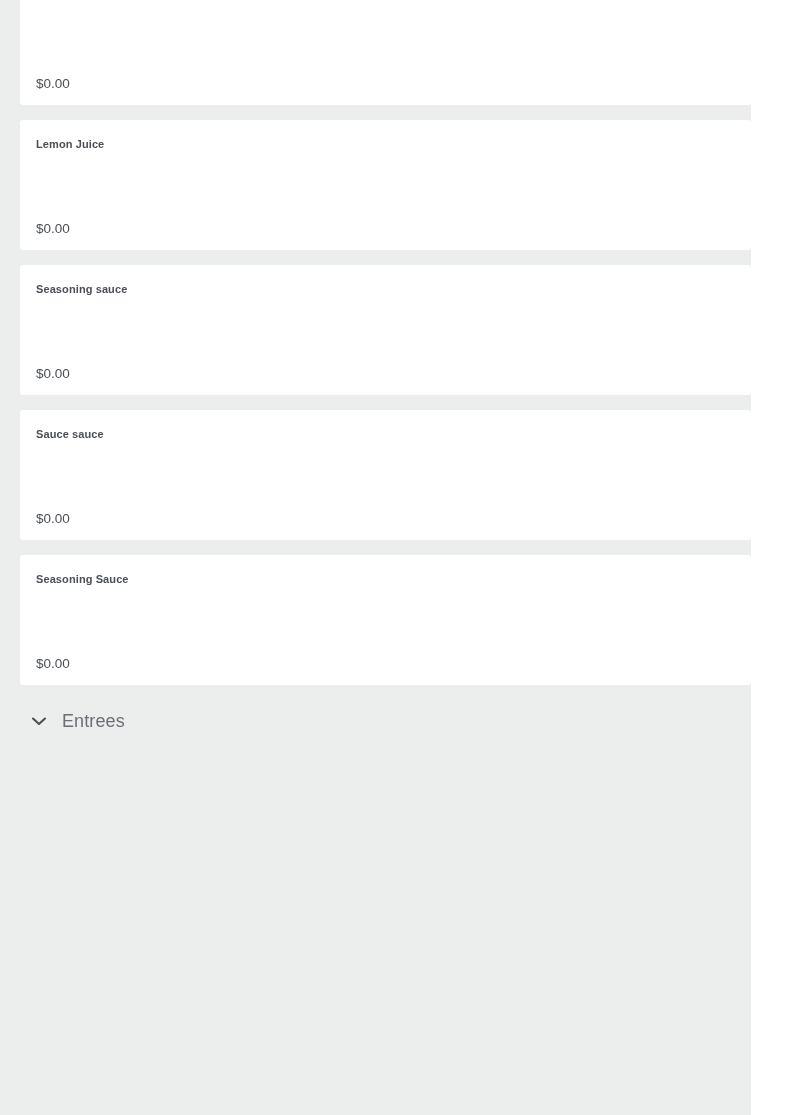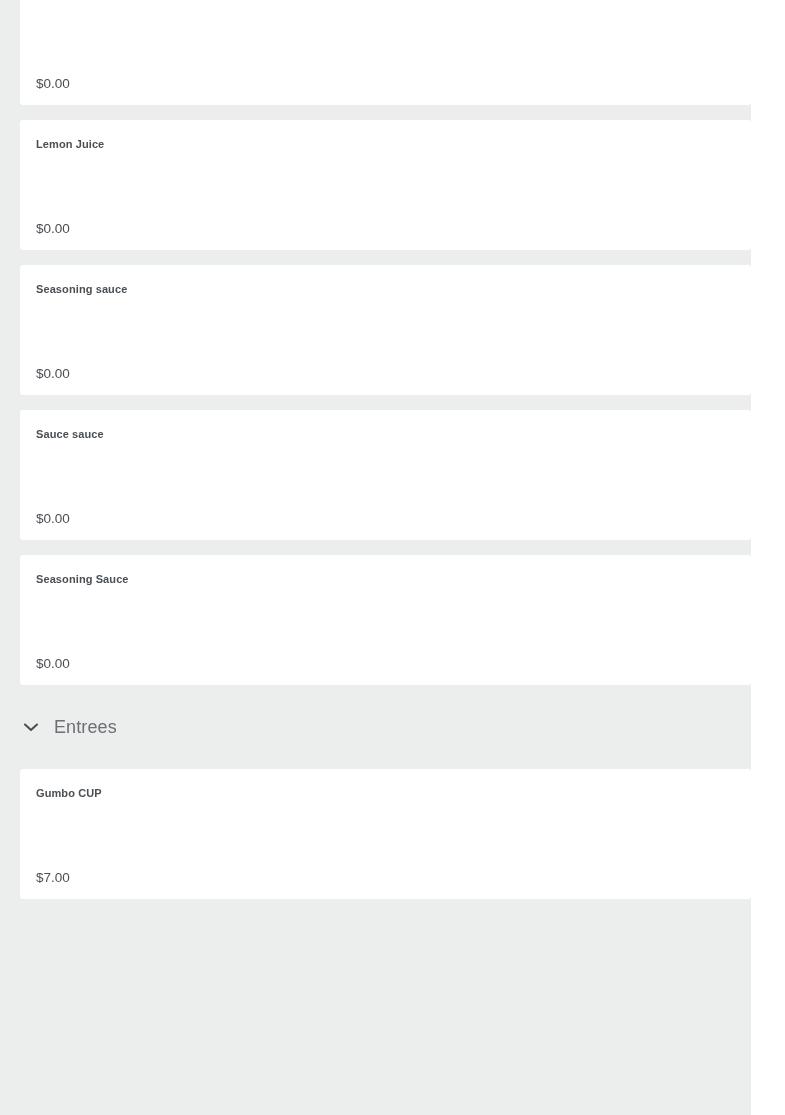--- a/index.html
+++ b/index.html
@@ -66,22 +66,22 @@
     position: absolute;
     left: 16px;
     bottom: 14px;
     font-size: 13.5px;
     font-weight: normal;
     color: #4a4f54;
   }
   .section-header {
     position: relative;
     height: 52px;
-    margin: 16px;
-    padding-left: 4px;
+    margin: 0;
+    padding-left: 28px;
     display: flex;
     align-items: center;
     background: #eceded;
   }
   .chevron {
     width: 22px;
     height: 22px;
     margin-right: 12px;
     display: inline-flex;
     align-items: center;
@@ -133,23 +133,19 @@
 
     <div class="section-header">
       <span class="chevron">
         <svg width="20" height="20" viewBox="0 0 20 20" aria-hidden="true">
           <path d="M4 7.5 L10 13 L16 7.5" fill="none" stroke="#4a4f54" stroke-width="2.1" stroke-linecap="round" stroke-linejoin="round"></path>
         </svg>
       </span>
       <span class="section-title">Entrees</span>
     </div>
 
-    <div class="item-card">
-      <div class="item-name">Gumbo CUP</div>
-      <div class="item-price">$7.00</div>
-    </div>
 
 
   </div>
 
   <div class="right-gutter"></div>
 
 </div>
 
 </body></html>

